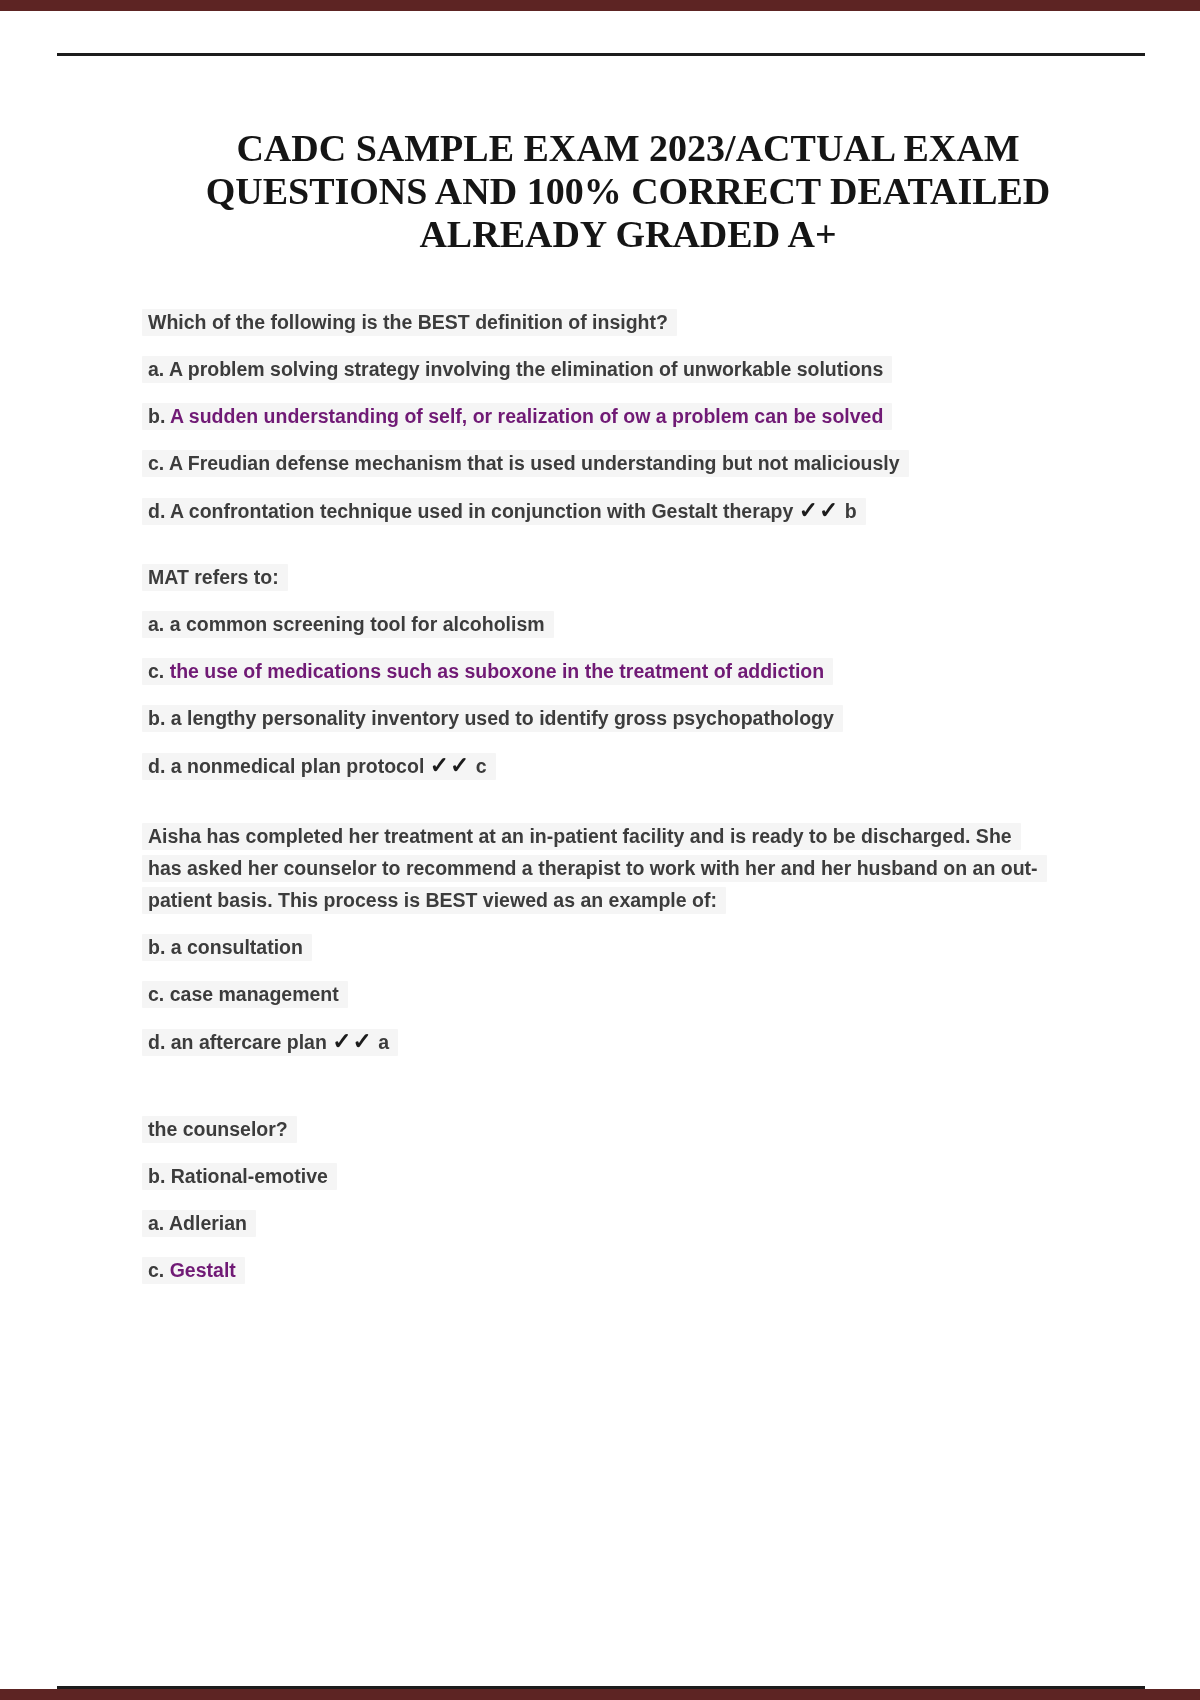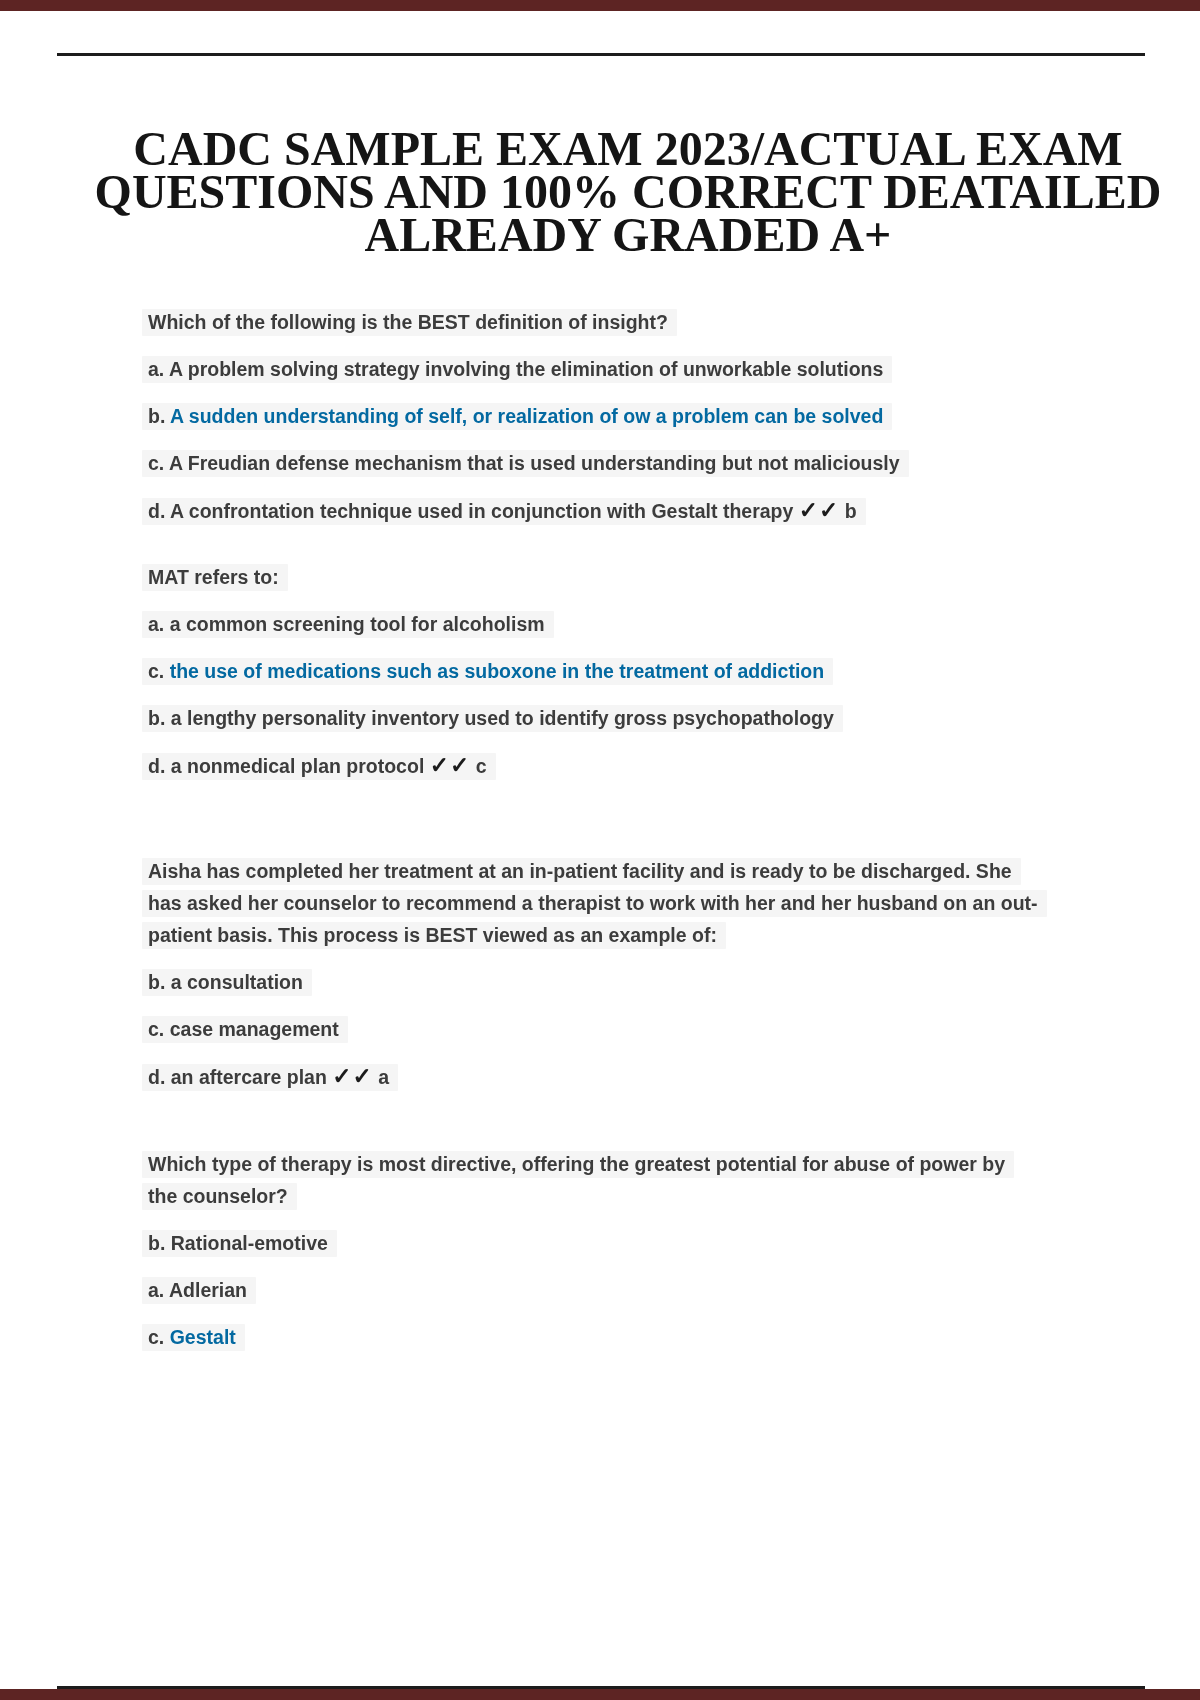--- a/index.html
+++ b/index.html
@@ -28,21 +28,21 @@
   .rule.top-rule { top: 53px; height: 3px; }
   .rule.bottom-rule { top: 1686px; height: 4px; }
   .title-block {
     position: absolute;
     top: 127px;
     left: 58px;
     width: 1140px;
     text-align: center;
     font-family: "Liberation Serif", serif;
     font-weight: 700;
-    font-size: 48px;
+    font-size: 38px;
     line-height: 43px;
     color: #151515;
     letter-spacing: 0px;
   }
   .content {
     position: absolute;
     top: 306px;
     left: 142px;
     width: 980px;
     color: #3c3c3c;
@@ -57,23 +57,23 @@
   .hl {
     background: #f5f5f5;
     padding: 2px 9px 3px 6px;
     border-radius: 1px;
   }
   .q-prompt { margin-bottom: 15px; }
   .option { margin-bottom: 15px; }
   .option:last-child { margin-bottom: 0; }
   .question { margin-top: 0; }
   .question:nth-child(2) { margin-top: 34px; }
-  .question:nth-child(3) { margin-top: 73px; }
+  .question:nth-child(3) { margin-top: 38px; }
   .question:nth-child(4) { margin-top: 55px; }
-  .red-text { color: #0369a1; }
+  .red-text { color: #701a75; }
   .opt-label { color: #3c3c3c; }
   .opt-label.red-text { color: #dc4040; }
   .checks {
     color: #1c1c1c;
     font-weight: 700;
     font-size: 23px;
     letter-spacing: 1px;
   }
   .ans-letter { color: #3c3c3c; }
 </style>
@@ -114,21 +114,20 @@
           <div class="line prompt-line"><span class="hl">Aisha has completed her treatment at an in-patient facility and is ready to be discharged. She</span></div>
           <div class="line prompt-line"><span class="hl">has asked her counselor to recommend a therapist to work with her and her husband on an out-</span></div>
           <div class="line prompt-line"><span class="hl">patient basis. This process is BEST viewed as an example of:</span></div>
         </div>
         <div class="line option"><span class="hl"><span class="opt-label">b.</span> <span class="opt-text">a consultation</span></span></div>
         <div class="line option"><span class="hl"><span class="opt-label">c.</span> <span class="opt-text">case management</span></span></div>
         <div class="line option"><span class="hl"><span class="opt-label">d.</span> <span class="opt-text">an aftercare plan</span> <span class="checks">✓✓</span> <span class="ans-letter">a</span></span></div>
       </section>
       <section class="question">
         <div class="q-prompt">
-          <div class="line prompt-line"><span class="hl">Which type of therapy is most directive, offering the greatest potential for abuse of power by</span></div>
           <div class="line prompt-line"><span class="hl">the counselor?</span></div>
         </div>
         <div class="line option"><span class="hl"><span class="opt-label">b.</span> <span class="opt-text">Rational-emotive</span></span></div>
         <div class="line option"><span class="hl"><span class="opt-label">a.</span> <span class="opt-text">Adlerian</span></span></div>
         <div class="line option"><span class="hl"><span class="opt-label">c.</span> <span class="opt-text red-text">Gestalt</span></span></div>
       </section>
     </div>
 
   <div class="rule bottom-rule"></div>
   <div class="edge-bar bottom"></div>

